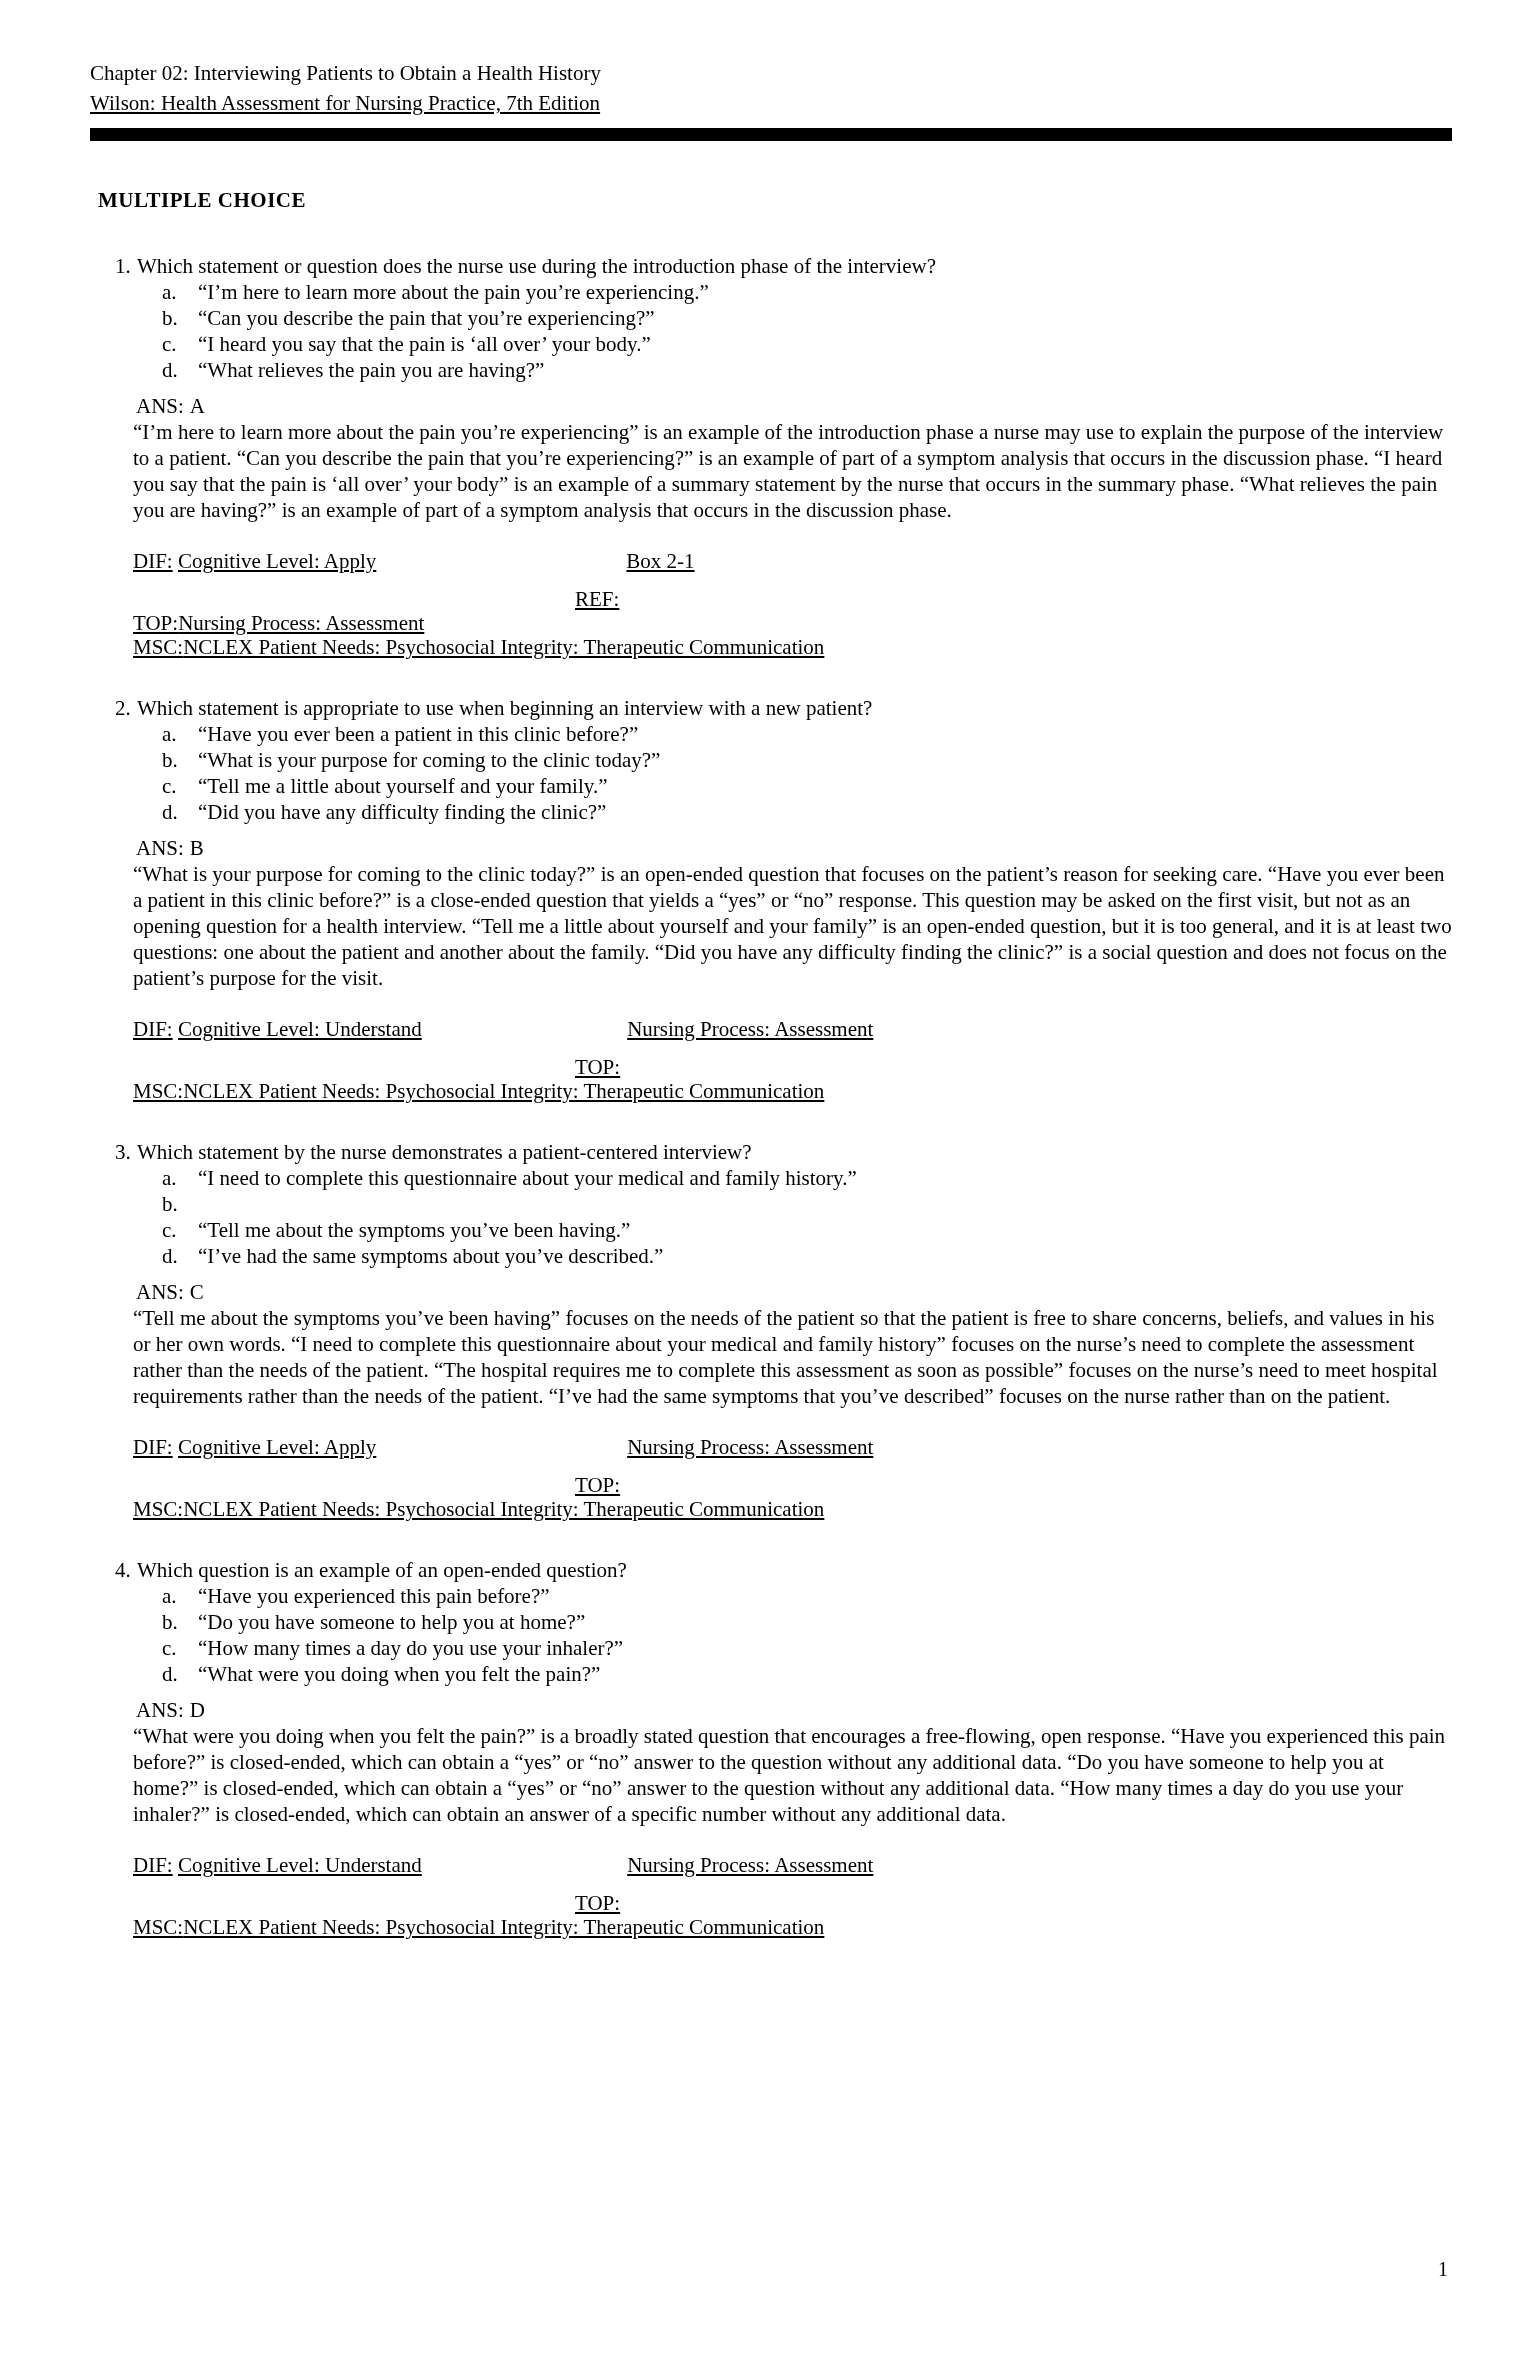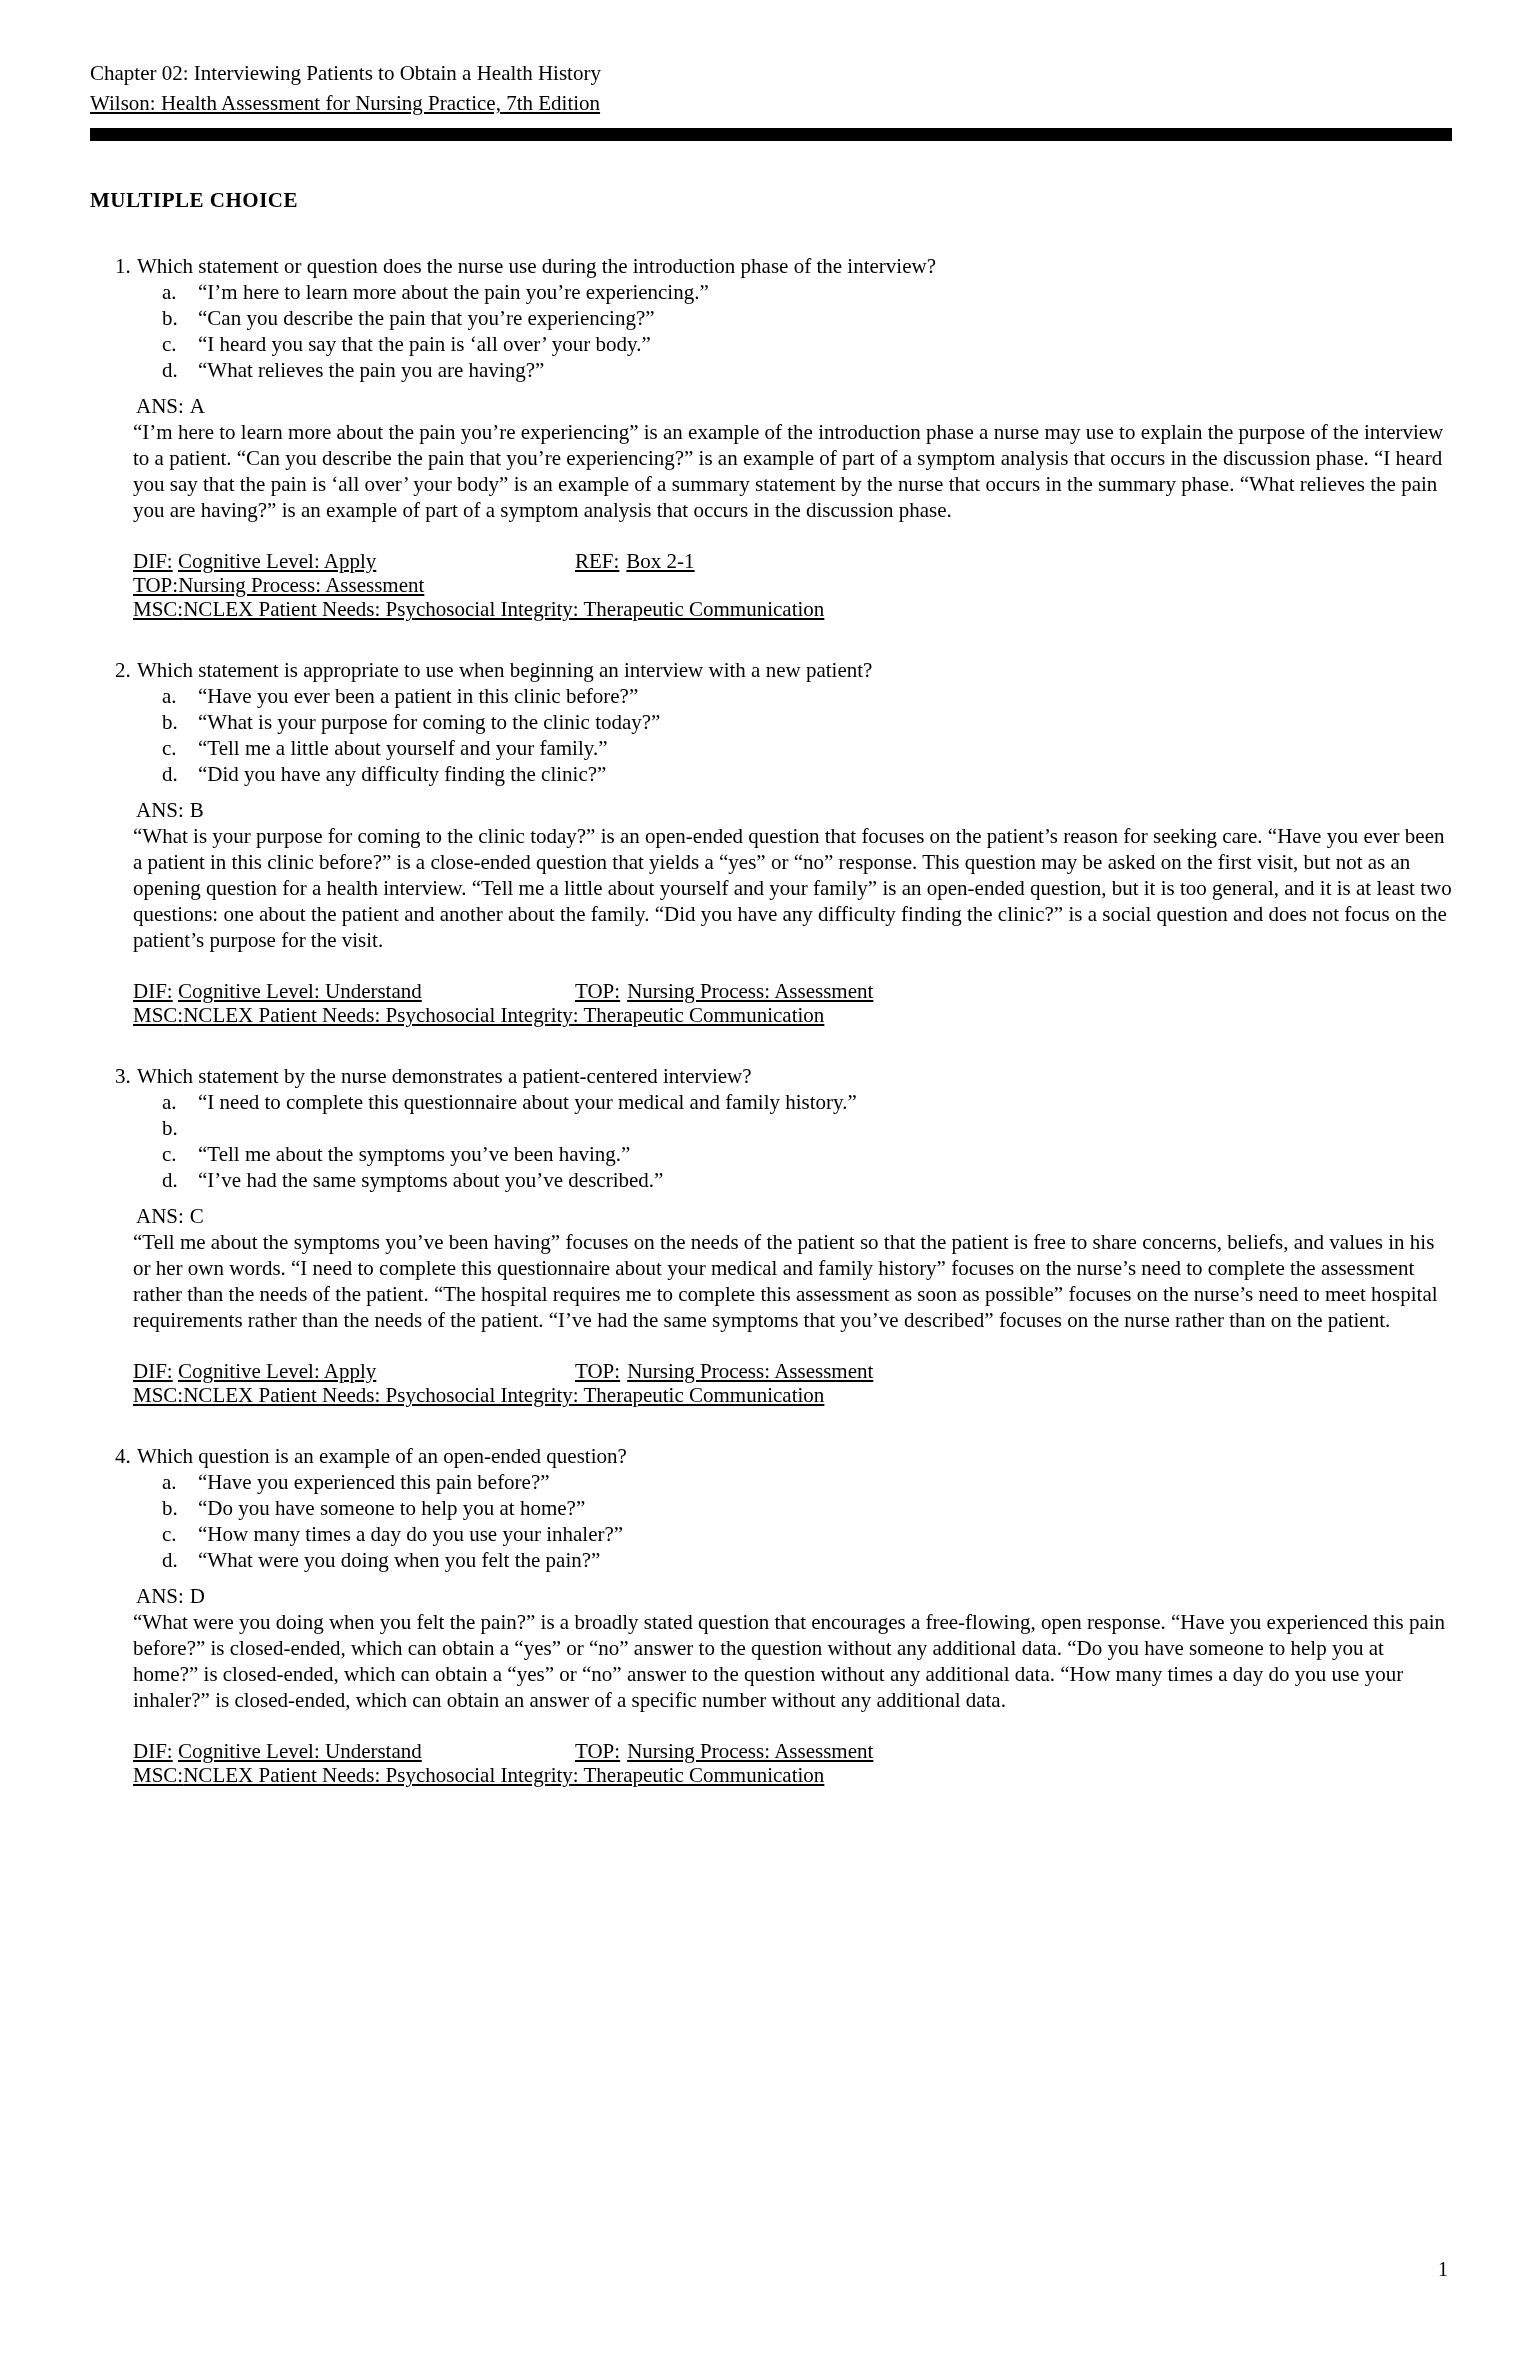--- a/index.html
+++ b/index.html
@@ -25,20 +25,21 @@
   .bar {
     margin-top: 10px;
     height: 13px;
     width: 100%;
     background: #000000;
   }
   .section-heading {
     margin-top: 46px;
     font-weight: bold;
     letter-spacing: 0.5px;
+    margin-left: 8px;
   }
   #questions { margin-top: 40px; }
   .question { margin-left: 10px; margin-bottom: 36px; }
   .qrow { display: flex; }
   .qnum {
     width: 37px; min-width: 37px;
     padding-left: 15px;
     box-sizing: border-box;
   }
   .qstem { flex: 1; }
@@ -47,21 +48,21 @@
   .opt-letter { width: 36px; min-width: 36px; }
   .answer-block { margin-left: 33px; margin-top: 10px; }
   .ans-line { padding-left: 3px; }
   .ans-value { margin-left: 6px; }
   .rationale { text-align: left; }
   .meta-block { margin-left: 33px; margin-top: 26px; line-height: 24px; }
   .meta-row { display: flex; }
   .meta-pair { display: flex; text-decoration: underline; }
   .meta-row.two .meta-pair:first-child { width: 442px; flex: none; }
   .meta-pair .meta-label { min-width: 45px; }
-  .meta-pair + .meta-pair .meta-label { min-width: 0; margin-right: 7px; }
+  .meta-pair + .meta-pair .meta-label { min-width: 0; margin-right: 7px; margin-top: 38px; }
   .page-number {
     position: absolute;
     right: 92px;
     top: 2256px;
     font-size: 20px;
   }
 </style>
 </head>
 <body>
 

